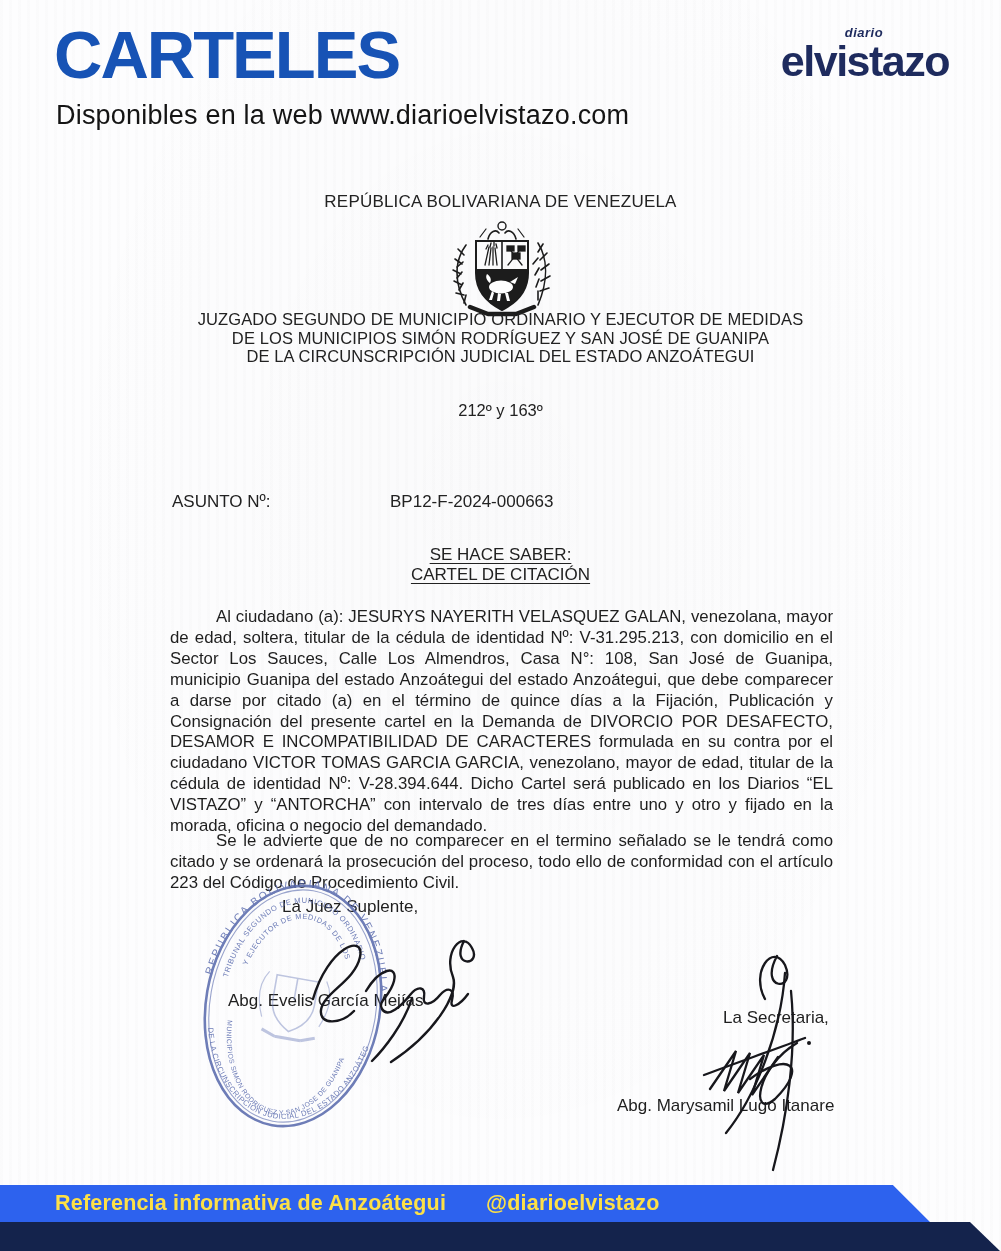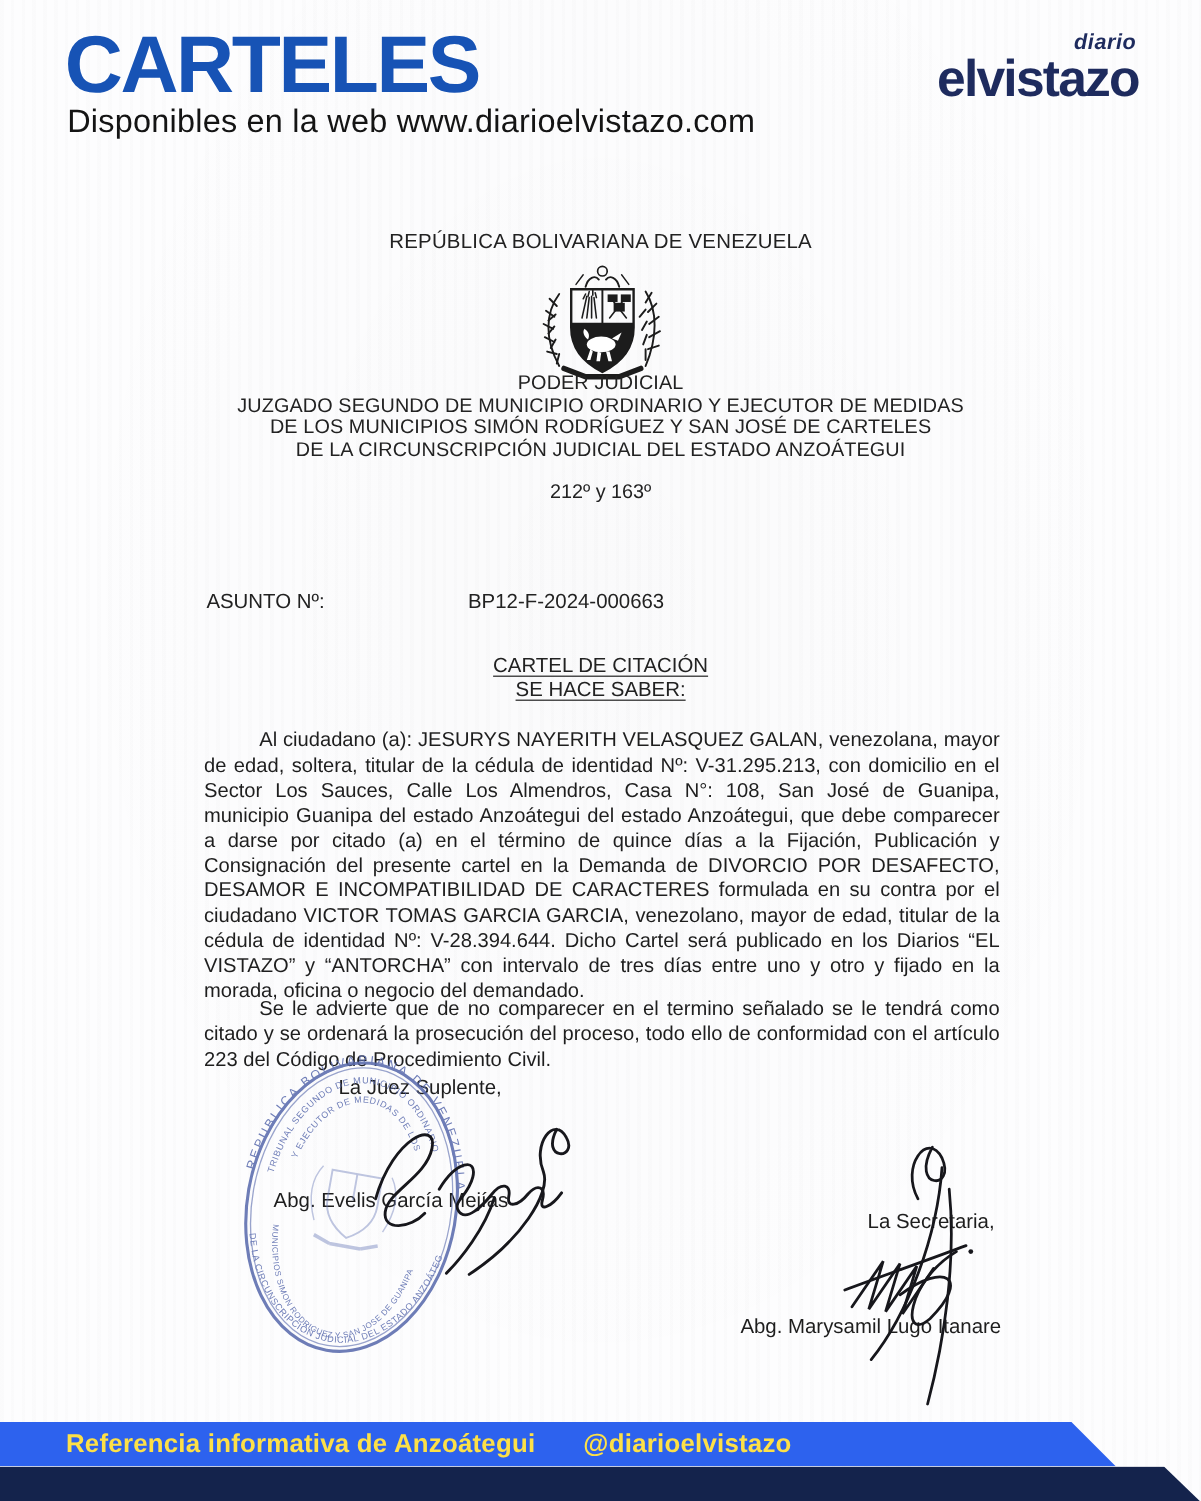--- a/index.html
+++ b/index.html
@@ -17,30 +17,30 @@
       radial-gradient(ellipse at 50% 40%, rgba(0,0,0,0.012), rgba(0,0,0,0) 70%);
   }
 
   
   .brand-title {
     position:absolute; left:54px; top:16px;
     font-size:67px; font-weight:800; letter-spacing:-2px;
     color:#1753b5;
   }
   .brand-subtitle {
-    position:absolute; left:56px; top:86px;
+    position:absolute; left:56px; top:100px;
     font-size:27px; font-weight:400; color:#141414; letter-spacing:0.2px;
   }
   .logo {
     position:absolute; right:52px; top:26px; text-align:right; line-height:1;
     color:#1e2b5e;
   }
   .logo .logo-small {
-    display:block; font-size:18px; font-weight:700; font-style:italic;
-    letter-spacing:0.5px; margin-bottom:1px; margin-right:2px;
+    display:block; font-size:13px; font-weight:700; font-style:italic;
+    letter-spacing:0.5px; margin-bottom:1px; margin-right:2px;text-align:center;
   }
   .logo .logo-main {
     display:block; font-size:43px; font-weight:800; letter-spacing:-1.5px;
   }
 
   
   .doc { position:absolute; left:0; top:0; width:100%; color:#222; }
   .center { text-align:center; width:100%; position:absolute; }
   .doc-republic { top:192px; font-size:17px; letter-spacing:0.2px; }
   .arms-wrap { position:absolute; left:436px; top:219px; width:132px; height:102px; }
@@ -146,36 +146,35 @@
 
           <path d="M102,86 C112,62 112,40 102,24"></path>
           <path d="M104,72 l9,-3 M105,62 l9,-5 M105,51 l8,-6 M104,41 l7,-7 M102,33 l5,-8 M102,72 l0,9 M103,60 l-3,8 M103,49 l-4,7 M102,39 l-5,6"></path>
 
           <path d="M34,88 L52,95 M98,88 L80,95 M52,95 L80,95" stroke-width="4.5"></path>
         </g>
       </svg>
     </div>
 
     <div class="center doc-court">
-      <div>PODER JUDICIAL</div>
       <div>JUZGADO SEGUNDO DE MUNICIPIO ORDINARIO Y EJECUTOR DE MEDIDAS</div>
-      <div>DE LOS MUNICIPIOS SIMÓN RODRÍGUEZ Y SAN JOSÉ DE CARTELES</div>
+      <div>DE LOS MUNICIPIOS SIMÓN RODRÍGUEZ Y SAN JOSÉ DE GUANIPA</div>
       <div>DE LA CIRCUNSCRIPCIÓN JUDICIAL DEL ESTADO ANZOÁTEGUI</div>
     </div>
 
     <div class="center doc-date">
       <div>212º y 163º</div>
     </div>
 
     <div class="asunto-label">ASUNTO Nº:</div>
     <div class="asunto-value">BP12-F-2024-000663</div>
 
     <div class="center doc-titles">
+      <div>SE HACE SABER:</div>
       <div>CARTEL DE CITACIÓN</div>
-      <div>SE HACE SABER:</div>
     </div>
 
     <p class="para para-1">Al ciudadano (a): JESURYS NAYERITH VELASQUEZ GALAN, venezolana, mayor de edad, soltera, titular de la cédula de identidad Nº: V-31.295.213, con domicilio en el Sector Los Sauces, Calle Los Almendros, Casa N°: 108, San José de Guanipa, municipio Guanipa del estado Anzoátegui del estado Anzoátegui, que debe comparecer a darse por citado (a) en el término de quince días a la Fijación, Publicación y Consignación del presente cartel en la Demanda de DIVORCIO POR DESAFECTO, DESAMOR E INCOMPATIBILIDAD DE CARACTERES formulada en su contra por el ciudadano VICTOR TOMAS GARCIA GARCIA, venezolano, mayor de edad, titular de la cédula de identidad Nº: V-28.394.644. Dicho Cartel será publicado en los Diarios “EL VISTAZO” y “ANTORCHA” con intervalo de tres días entre uno y otro y fijado en la morada, oficina o negocio del demandado.</p>
     <p class="para para-2">Se le advierte que de no comparecer en el termino señalado se le tendrá como citado y se ordenará la prosecución del proceso, todo ello de conformidad con el artículo 223 del Código de Procedimiento Civil.</p>
 
     <div class="sig-label judge-title">La Juez Suplente,</div>
     <div class="sig-label judge-name">Abg. Evelis García Mejías</div>
     <div class="sig-label secretary-title">La Secretaria,</div>
     <div class="sig-label secretary-name">Abg. Marysamil Lugo Itanare</div>
 

